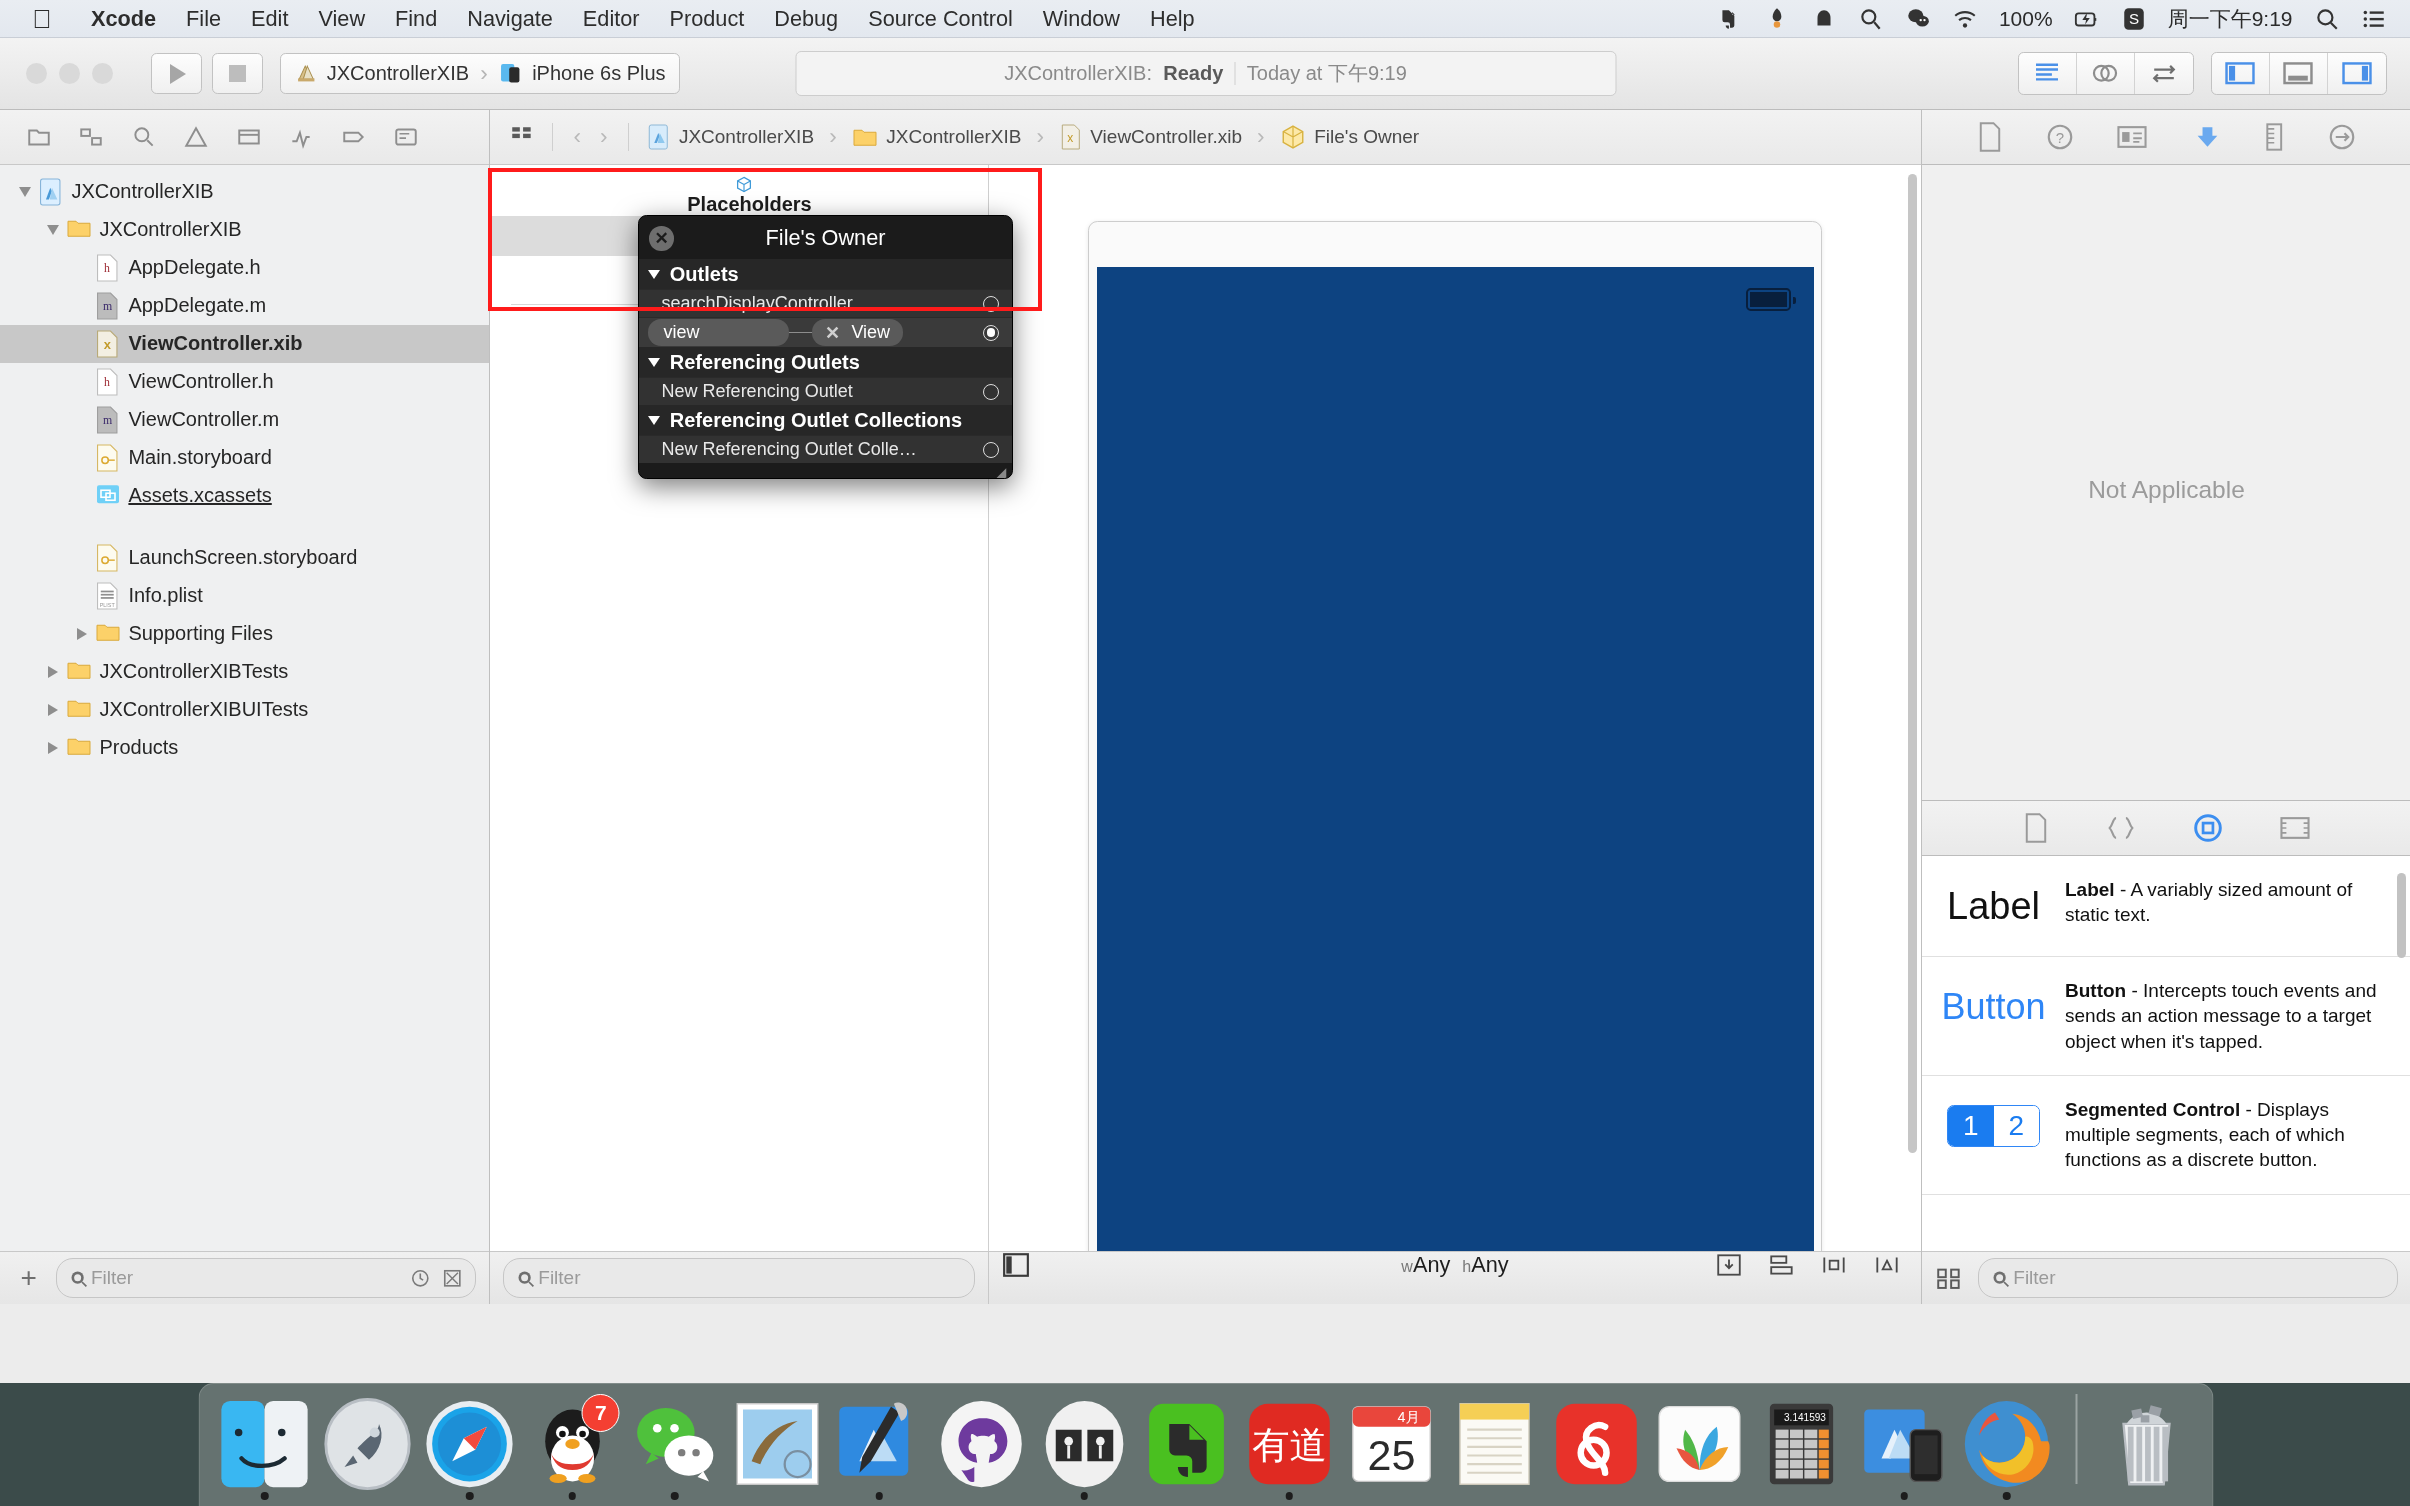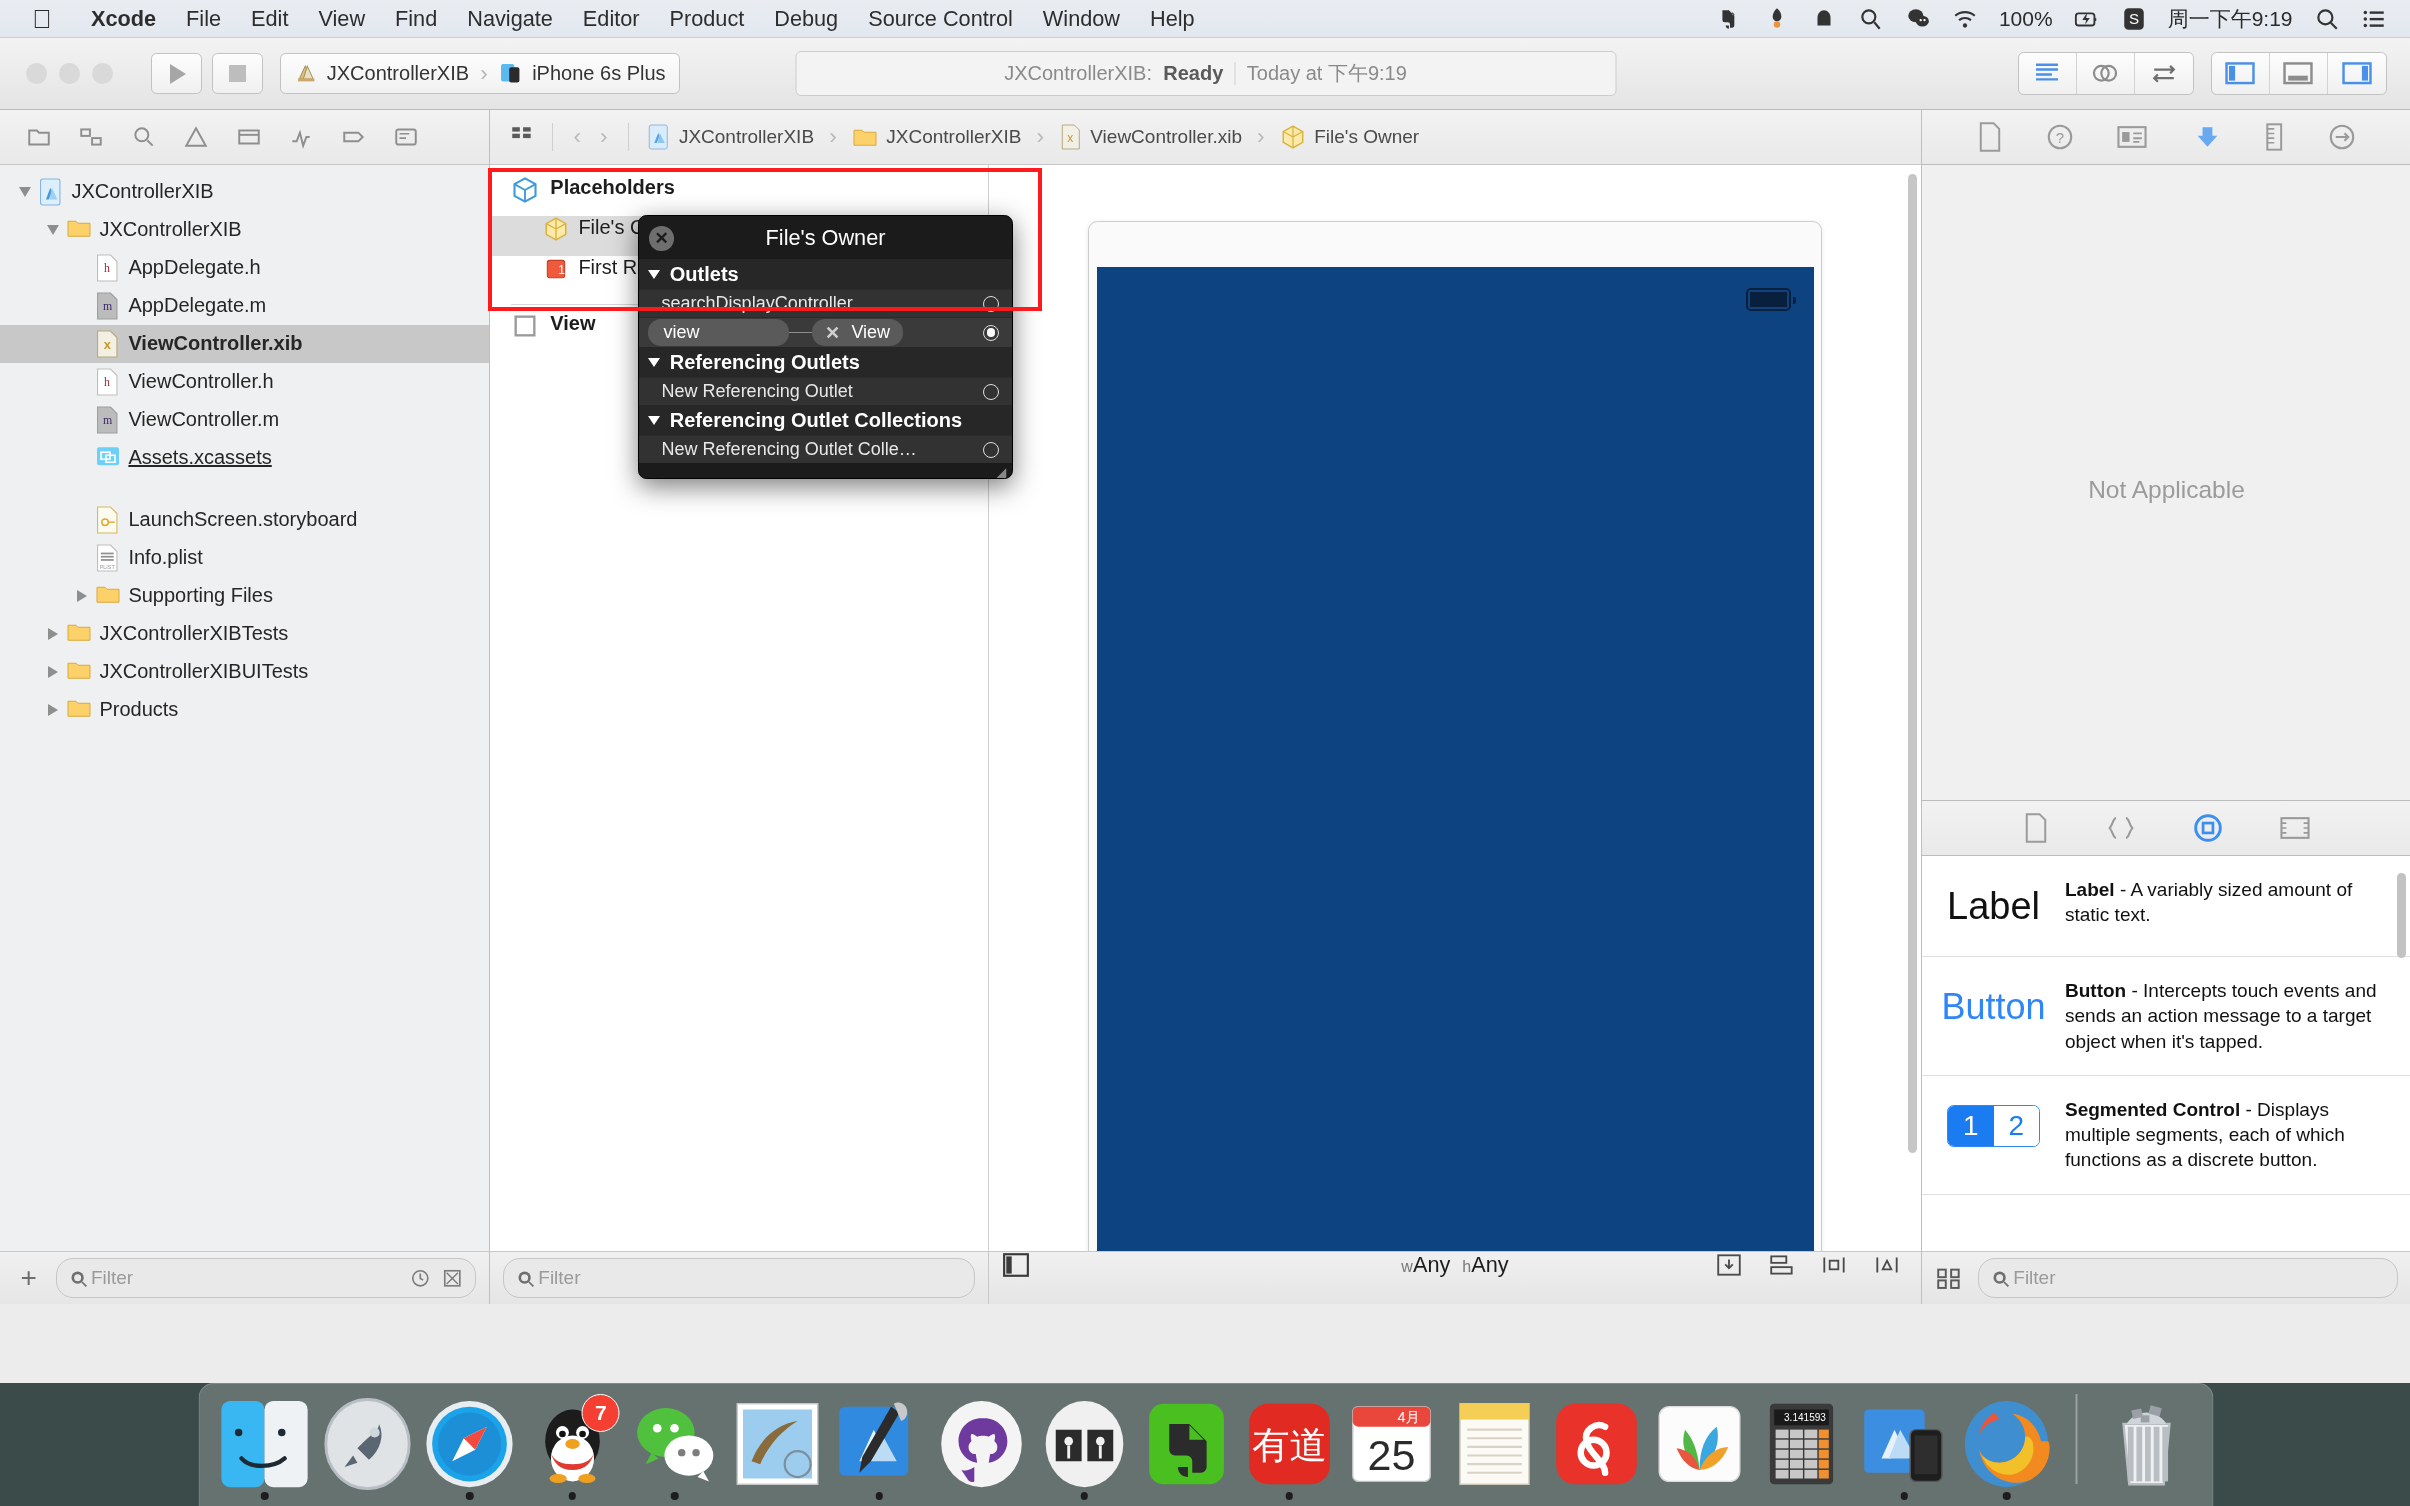--- a/index.html
+++ b/index.html
@@ -92,21 +92,21 @@
 
   
   .ed-col { flex: 1; display: flex; flex-direction: column; background: #fff; min-width: 0; }
   .jumpbar { height: 55px; background: linear-gradient(180deg,#f2f2f2,#e9e9e9); border-bottom:0.9px solid #c8c8c8;
              display:flex; align-items:center; gap: 11.3px; padding-left: 19px; }
   .jb-sep { width:0.9px; height:28px; background:#cfcfcf; margin: 0 5.6px;}
   .crumb { display:flex; align-items:center; gap:8.5px; font-size: 19px; color:#4a4a4a; }
   .chev { color:#b9b9b9; font-size: 22.6px; margin: 0 3.8px;}
   .ed-body { flex:1; display:flex; position:relative; min-height:0; }
   .outline { width: 499px; background:#fff; border-right: 0.9px solid #cfcfcf; padding-top: 11.3px; position:relative;}
-  .orow { height: 40px; display:flex; align-items:flex-start; font-size: 20px; font-weight: bold; color:#1d1d1d; padding-left: 21px;}
+  .orow { height: 40px; display:flex; align-items:center; font-size: 20px; font-weight: bold; color:#1d1d1d; padding-left: 21px; flex-direction: column;}
   .orow.sub { font-weight: normal; padding-left: 53px; }
   .orow.selrow { background: #dcdcdc; }
   .osep { height:0.9px; background:#d8d8d8; margin: 7.5px 21px; }
   .canvas { flex:1; background:#fff; position:relative; overflow:hidden; display:flex; justify-content:center;}
   .device { margin-top: 56px; width: 734px; height: 1083px; background: #fafafa;
             border:0.9px solid #cdcdcd; border-radius: 9.4px; box-shadow: 0 1.9px 5.6px rgba(0,0,0,.09); position:relative;}
   .devview { position:absolute; left: 7.5px; right: 7.5px; top: 45px; bottom: 7.5px; background: #0d4381; }
   .battery { position:absolute; right: 22.6px; top: 21px; width: 45px; height: 22.6px; border:2.8px solid #081f3d; border-radius:4.7px;}
   .battery:after { content:""; position:absolute; right:-7.5px; top:6.6px; width:3.8px; height:7.5px; background:#081f3d; border-radius:0 1.9px 1.9px 0;}
   .battery i { position:absolute; left:1.9px;top:1.9px;right:1.9px;bottom:1.9px; background:#081f3d; display:block;}
@@ -450,20 +450,29 @@
               <span>ViewController.h</span>
             </div>
             <div class="row" style="padding-left: 70px;">
               <span class="disc"></span>
               <span class="fico"><svg width="24.5" height="28" viewBox="0 0 22 26" style="font-size:21px">
                   <path d="M2 1h12l6 6v18H2z" fill="#bcbcbc" stroke="#9d9d9d"></path>
                   <text x="7" y="17" font-size="11" fill="#3b2a6b" font-family="Liberation Serif">m</text>
                 </svg></span>
               <span>ViewController.m</span>
             </div>
+            <div class="row" style="padding-left: 70px;">
+              <span class="disc"></span>
+              <span class="fico"><svg width="24.5" height="28" viewBox="0 0 22 26">
+                  <path d="M2 1h12l6 6v18H2z" fill="#fdfbef" stroke="#d6b763"></path>
+                  <circle cx="9" cy="15" r="3" fill="none" stroke="#dcaa32" stroke-width="1.4"></circle>
+                  <path d="M12 15h6" stroke="#dcaa32" stroke-width="1.3"></path>
+                </svg></span>
+              <span>Main.storyboard</span>
+            </div>
             <div class="row" style="padding-left: 70px; text-decoration: underline;">
               <span class="disc"></span>
               <span class="fico"><svg width="26" height="24.5" viewBox="0 0 26 24">
                   <rect x="2" y="3" width="22" height="18" rx="2" fill="#6fd0f7"></rect>
                   <rect x="6" y="8" width="9" height="7" fill="none" stroke="#fff" stroke-width="1.6"></rect>
                   <rect x="11" y="11" width="9" height="7" fill="none" stroke="#fff" stroke-width="1.6"></rect>
                 </svg></span>
               <span>Assets.xcassets</span>
             </div>
             <div class="row" style="padding-left: 70px; margin-top: 24px;">

